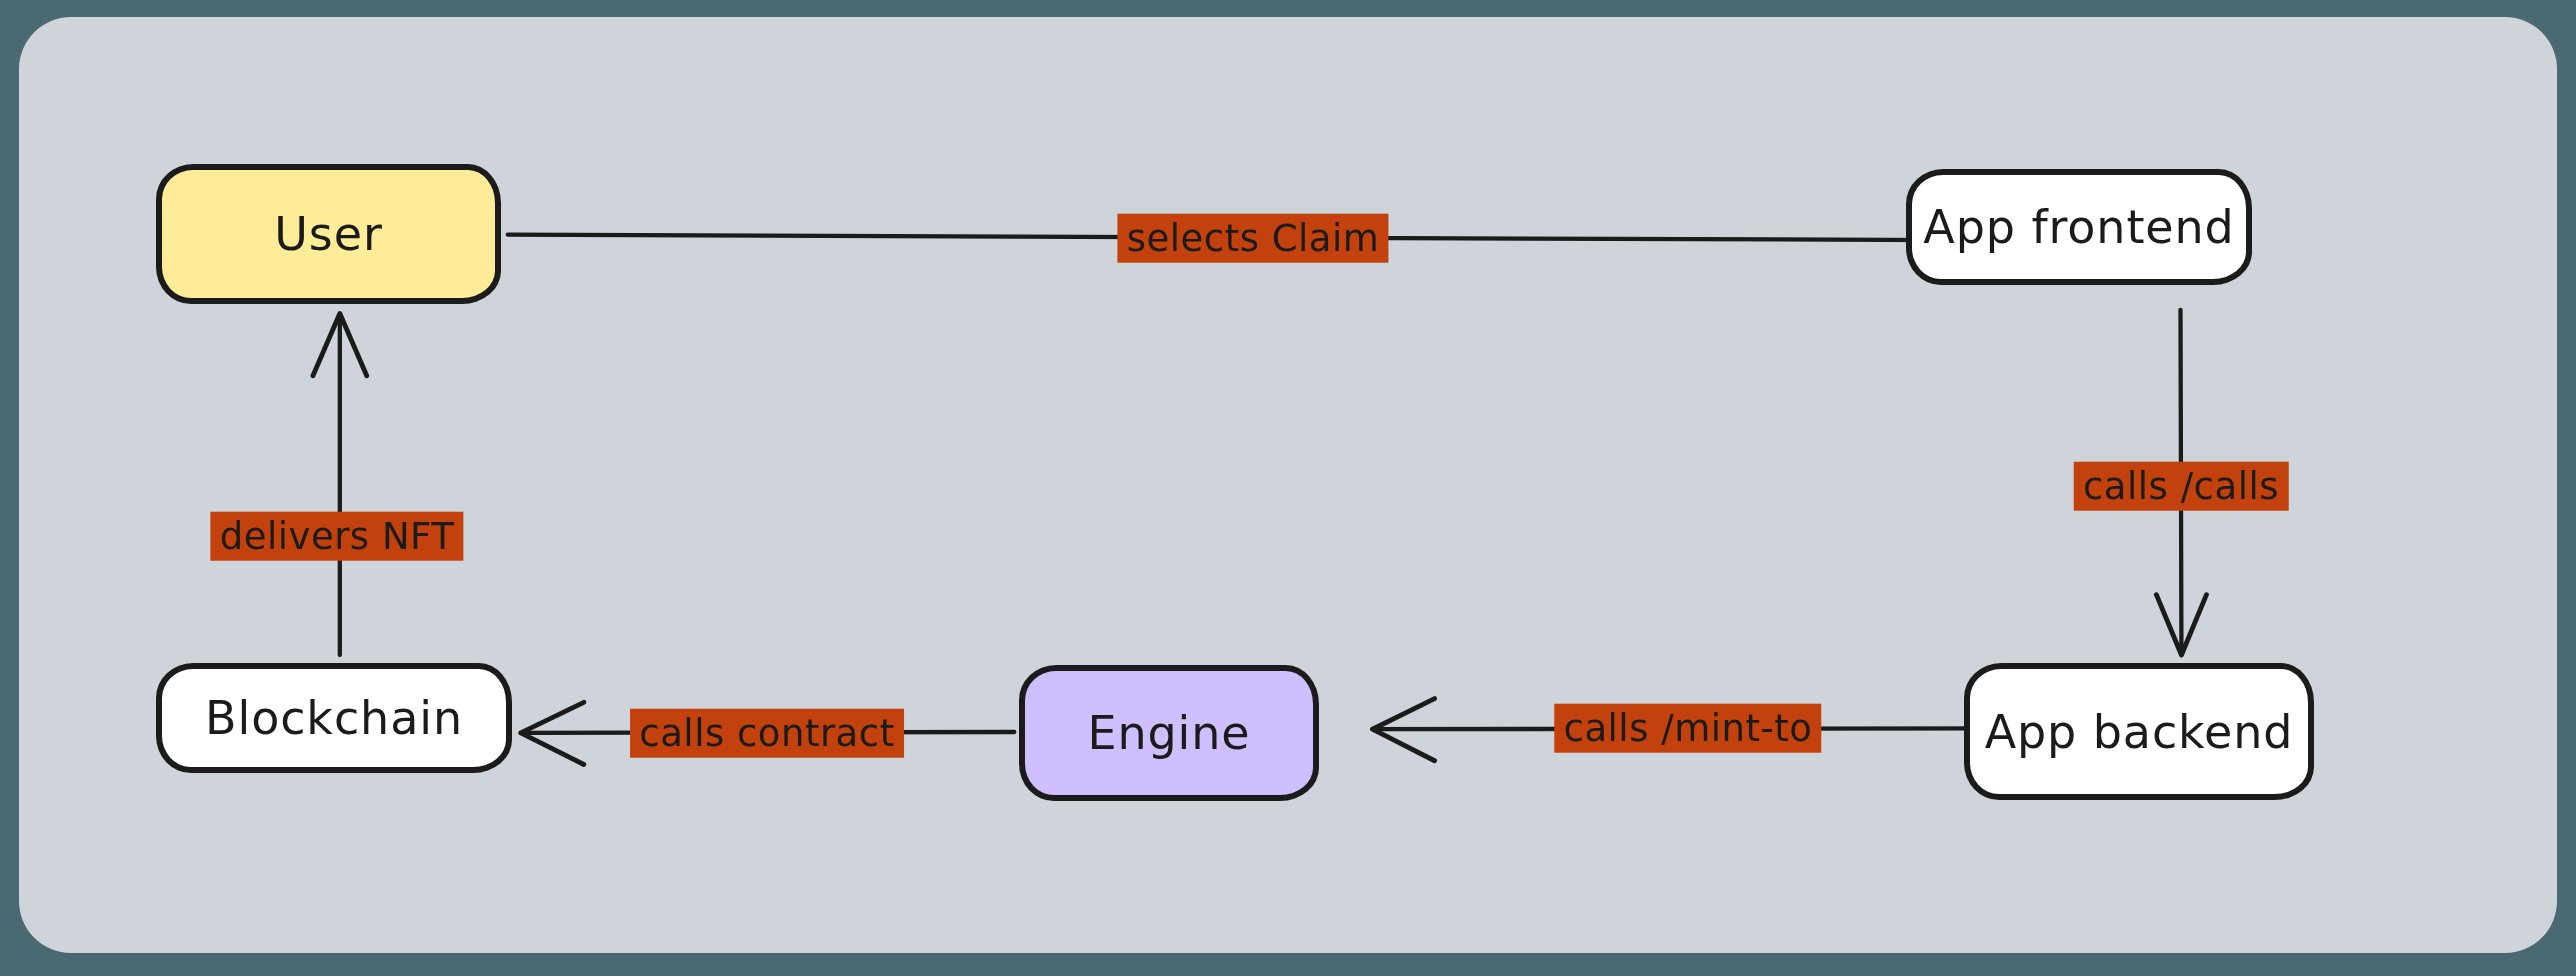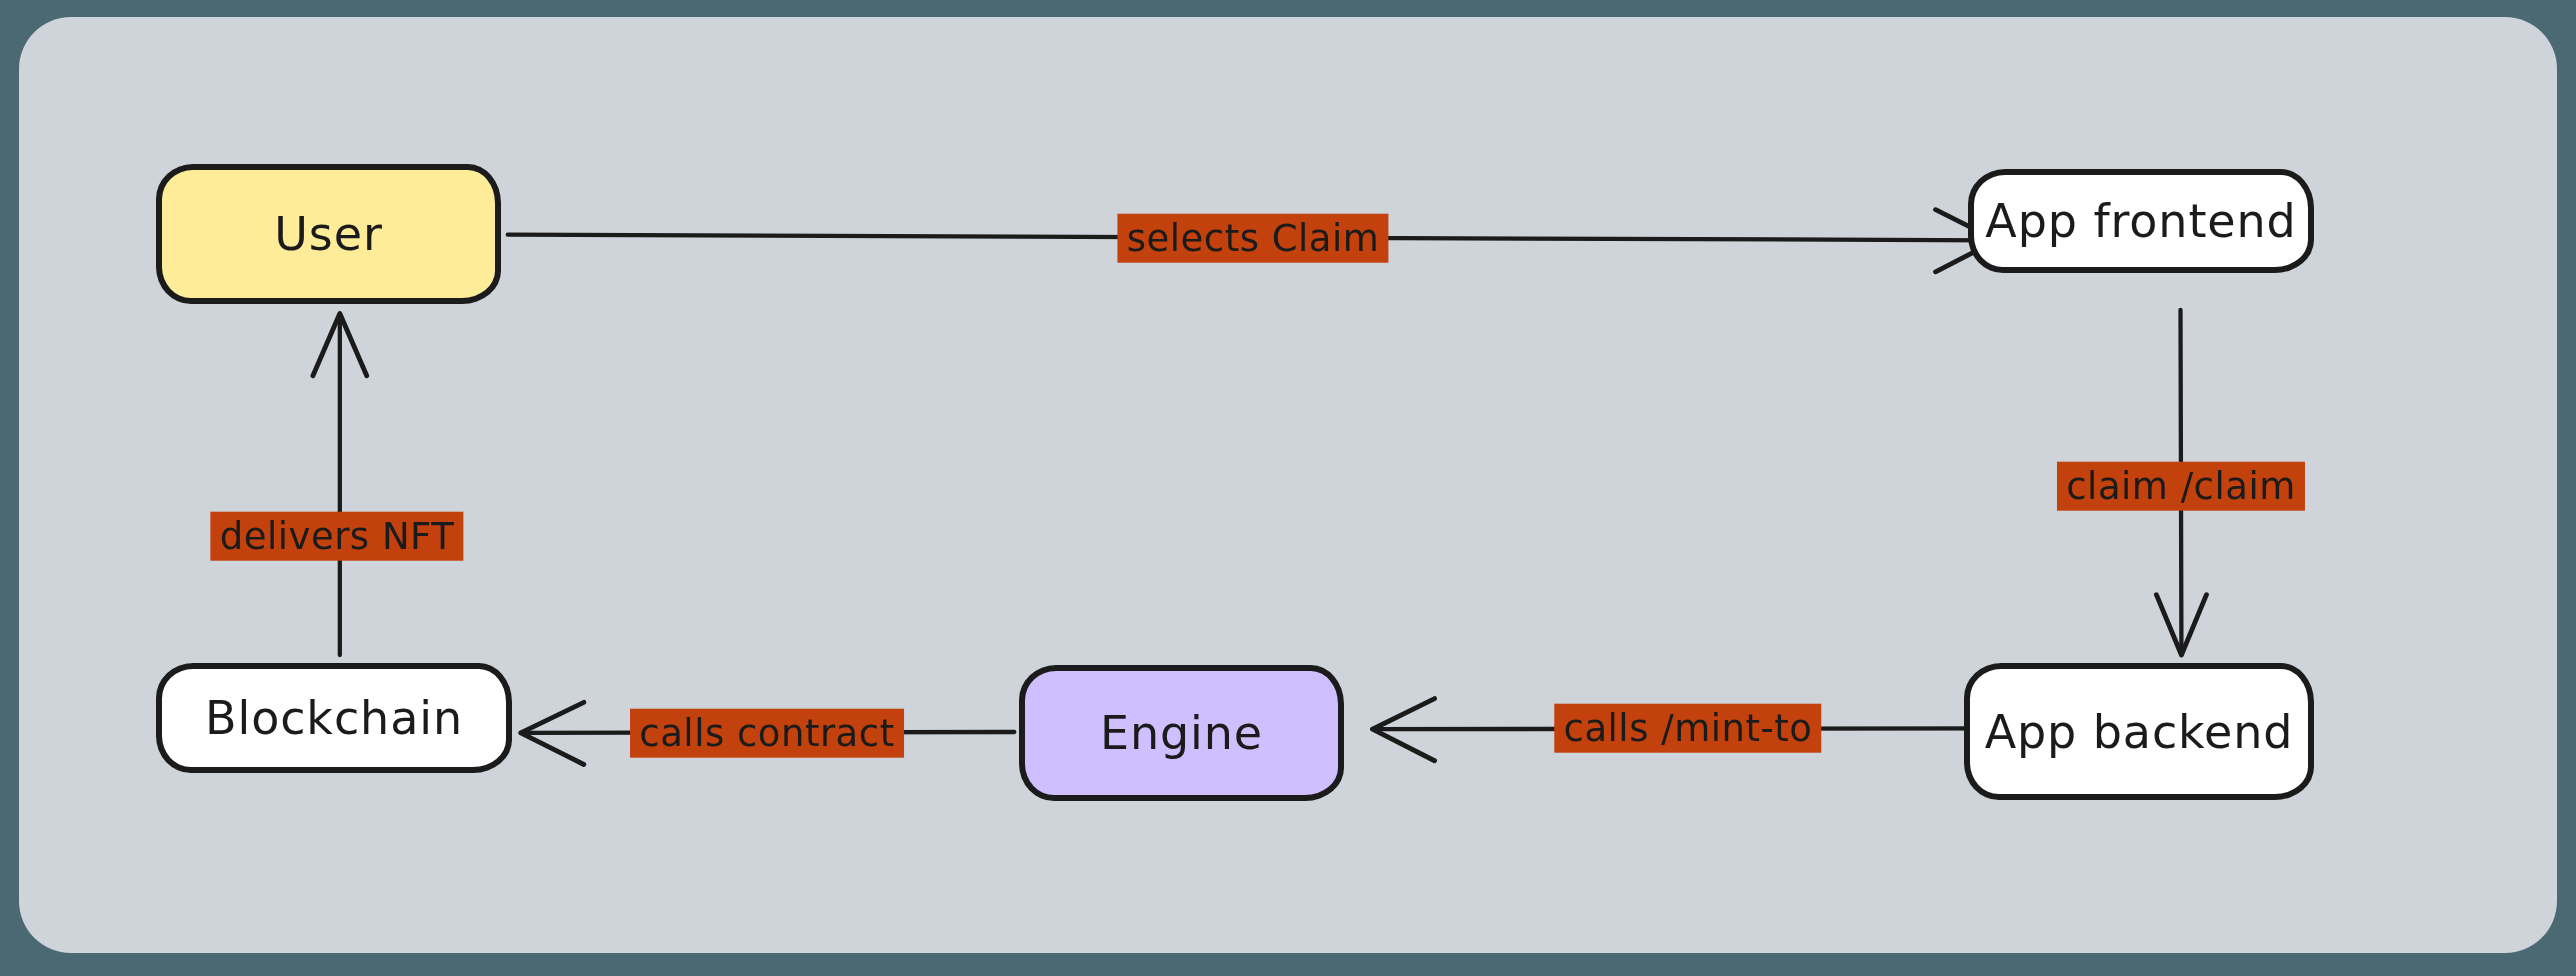--- a/index.html
+++ b/index.html
@@ -51,23 +51,23 @@
     justify-content:center;
     color:#1b1b1b;
     font-size:46px;
     letter-spacing:0.9px;
     white-space:nowrap;
     background:#ffffff;
   }
   
   .node{border-radius:37px 33px 39px 35px / 35px 39px 33px 37px;}
   #node-user{left:156px;top:164px;width:345px;height:140px;background:#ffec99;}
-  #node-app-frontend{left:1968px;top:169px;width:346px;height:104px;text-align:center;}
+  #node-app-frontend{left:1906px;top:169px;width:346px;height:116px;text-align:center;}
   #node-app-backend{left:1964px;top:663px;width:350px;height:137px;}
-  #node-engine{left:1019px;top:665px;width:325px;height:136px;background:#d0bfff;}
+  #node-engine{left:1019px;top:665px;width:300px;height:136px;background:#d0bfff;}
   #node-blockchain{left:156px;top:663px;width:356px;height:110px;}
   .edge-label{
     position:absolute;
     transform:translate(-50%,-50%);
     background:#c2410c;
     color:#1b1b1b;
     font-size:37px;
     letter-spacing:0.5px;
     padding:2.8px 9.3px;
     white-space:nowrap;
@@ -118,19 +118,19 @@
     <span>App backend</span>
   </div>
   <div class="node" id="node-engine">
     <span>Engine</span>
   </div>
   <div class="node" id="node-blockchain">
     <span>Blockchain</span>
   </div>
 
   <div class="edge-label" id="edge-label-0">selects Claim</div>
-  <div class="edge-label" id="edge-label-1">claim /claim</div>
+  <div class="edge-label" id="edge-label-1">calls /calls</div>
   <div class="edge-label" id="edge-label-2">calls /mint-to</div>
   <div class="edge-label" id="edge-label-3">calls contract</div>
   <div class="edge-label" id="edge-label-4">delivers NFT</div>
 
 </div>
 
 
 </body></html>

